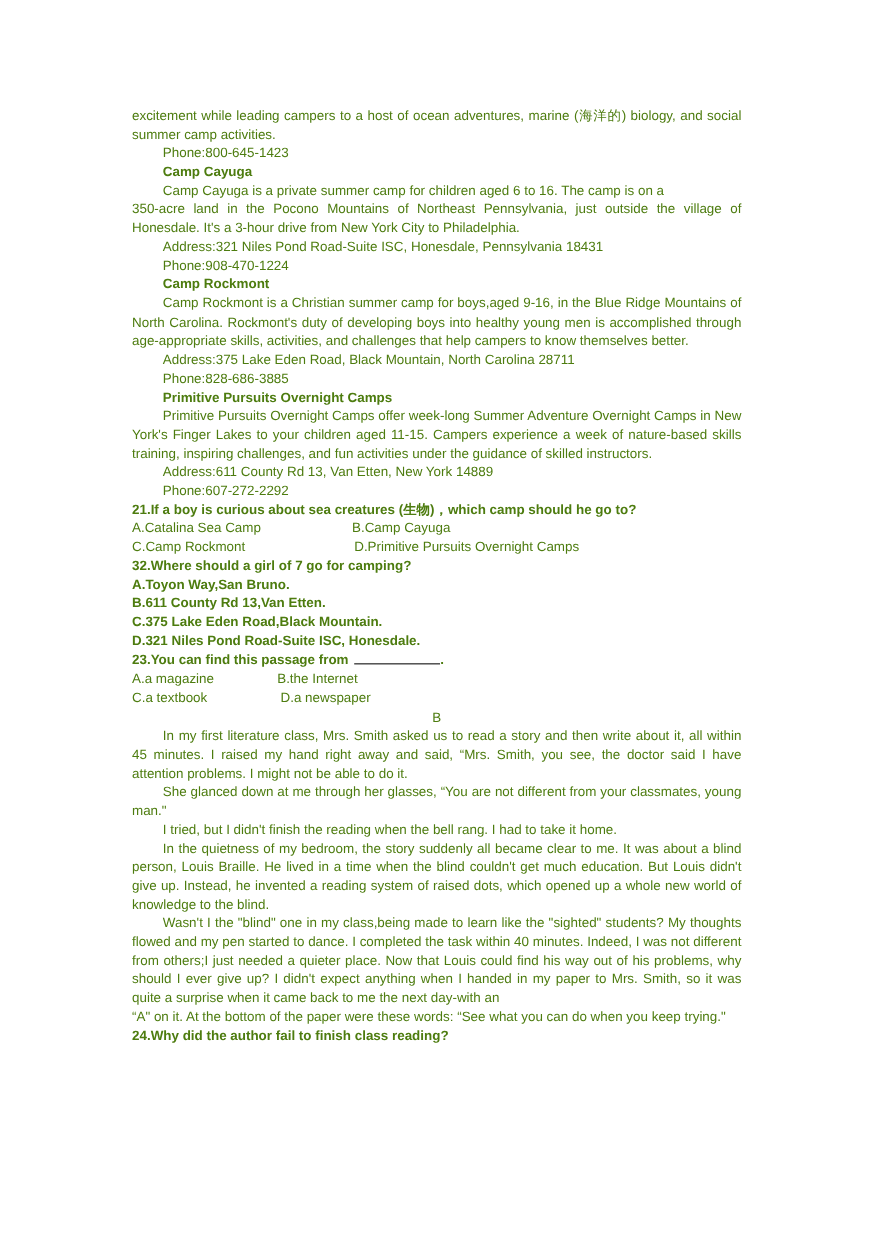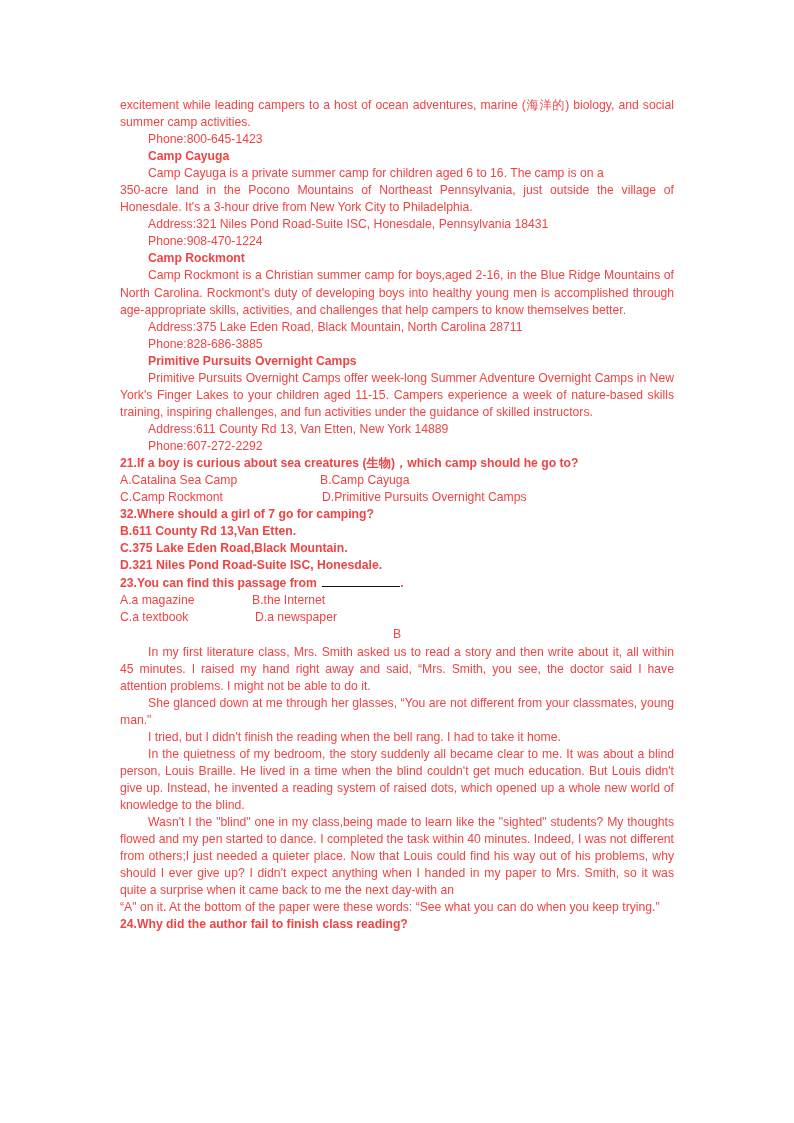--- a/index.html
+++ b/index.html
@@ -5,21 +5,21 @@
   html, body { margin: 0; padding: 0; background: #ffffff; }
   body { width: 794px; height: 1123px; position: relative; overflow: hidden; }
   .page {
     position: absolute;
     left: 120px;
     top: 97px;
     width: 554px;
     font-family: "Liberation Sans", sans-serif;
     font-size: 12.2px;
     line-height: 17.05px;
-    color: #ef4444;
+    color: #4d7c0f;
   }
   .p { margin: 0; text-align: justify; }
   .ind { text-indent: 28px; }
   .line { margin: 0 0 0 28px; white-space: nowrap; }
   .bold { font-weight: bold; }
   .q { margin: 0; white-space: nowrap; font-weight: bold; }
   .opts { display: flex; margin: 0; white-space: nowrap; align-items: flex-end; }
   .opt { display: inline-block; }
   .center { text-align: center; margin: 0; }
   .blank { display: inline-block; width: 78px; border-bottom: 1px solid #111; height: 12px; vertical-align: baseline; margin-left: 2px; }
@@ -32,40 +32,41 @@
   <p class="p">excitement while leading campers to a host of ocean adventures, marine (海洋的) biology, and social summer camp activities.</p>
   <p class="line">Phone:800-645-1423</p>
 
   <p class="line bold">Camp Cayuga</p>
   <p class="line">Camp Cayuga is a private summer camp for children aged 6 to 16. The camp is on a</p>
   <p class="p">350-acre land in the Pocono Mountains of Northeast Pennsylvania, just outside the village of Honesdale. It's a 3-hour drive from New York City to Philadelphia.</p>
   <p class="line">Address:321 Niles Pond Road-Suite ISC, Honesdale, Pennsylvania 18431</p>
   <p class="line">Phone:908-470-1224</p>
 
   <p class="line bold">Camp Rockmont</p>
-  <p class="p ind">Camp Rockmont is a Christian summer camp for boys,aged 2-16, in the Blue Ridge Mountains of North Carolina. Rockmont's duty of developing boys into healthy young men is accomplished through age-appropriate skills, activities, and challenges that help campers to know themselves better.</p>
+  <p class="p ind">Camp Rockmont is a Christian summer camp for boys,aged 9-16, in the Blue Ridge Mountains of North Carolina. Rockmont's duty of developing boys into healthy young men is accomplished through age-appropriate skills, activities, and challenges that help campers to know themselves better.</p>
   <p class="line">Address:375 Lake Eden Road, Black Mountain, North Carolina 28711</p>
   <p class="line">Phone:828-686-3885</p>
 
   <p class="line bold">Primitive Pursuits Overnight Camps</p>
   <p class="p ind">Primitive Pursuits Overnight Camps offer week-long Summer Adventure Overnight Camps in New York's Finger Lakes to your children aged 11-15. Campers experience a week of nature-based skills training, inspiring challenges, and fun activities under the guidance of skilled instructors.</p>
   <p class="line">Address:611 County Rd 13, Van Etten, New York 14889</p>
   <p class="line">Phone:607-272-2292</p>
 
   <p class="q">21.If a boy is curious about sea creatures (生物)，which camp should he go to?</p>
   <div class="opts">
     <span class="opt" style="width:200px">A.Catalina Sea Camp</span>
     <span class="opt">B.Camp Cayuga</span>
   </div>
   <div class="opts">
     <span class="opt" style="width:202px">C.Camp Rockmont</span>
     <span class="opt">D.Primitive Pursuits Overnight Camps</span>
   </div>
 
   <p class="q">32.Where should a girl of 7 go for camping?</p>
+  <p class="q">A.Toyon Way,San Bruno.</p>
   <p class="q">B.611 County Rd 13,Van Etten.</p>
   <p class="q">C.375 Lake Eden Road,Black Mountain.</p>
   <p class="q">D.321 Niles Pond Road-Suite ISC, Honesdale.</p>
 
   <p class="q">
     <span>23.You can find this passage from</span>
     <span class="blank"></span><span>.</span>
   </p>
   <div class="opts">
     <span class="opt" style="width:132px">A.a magazine</span>

